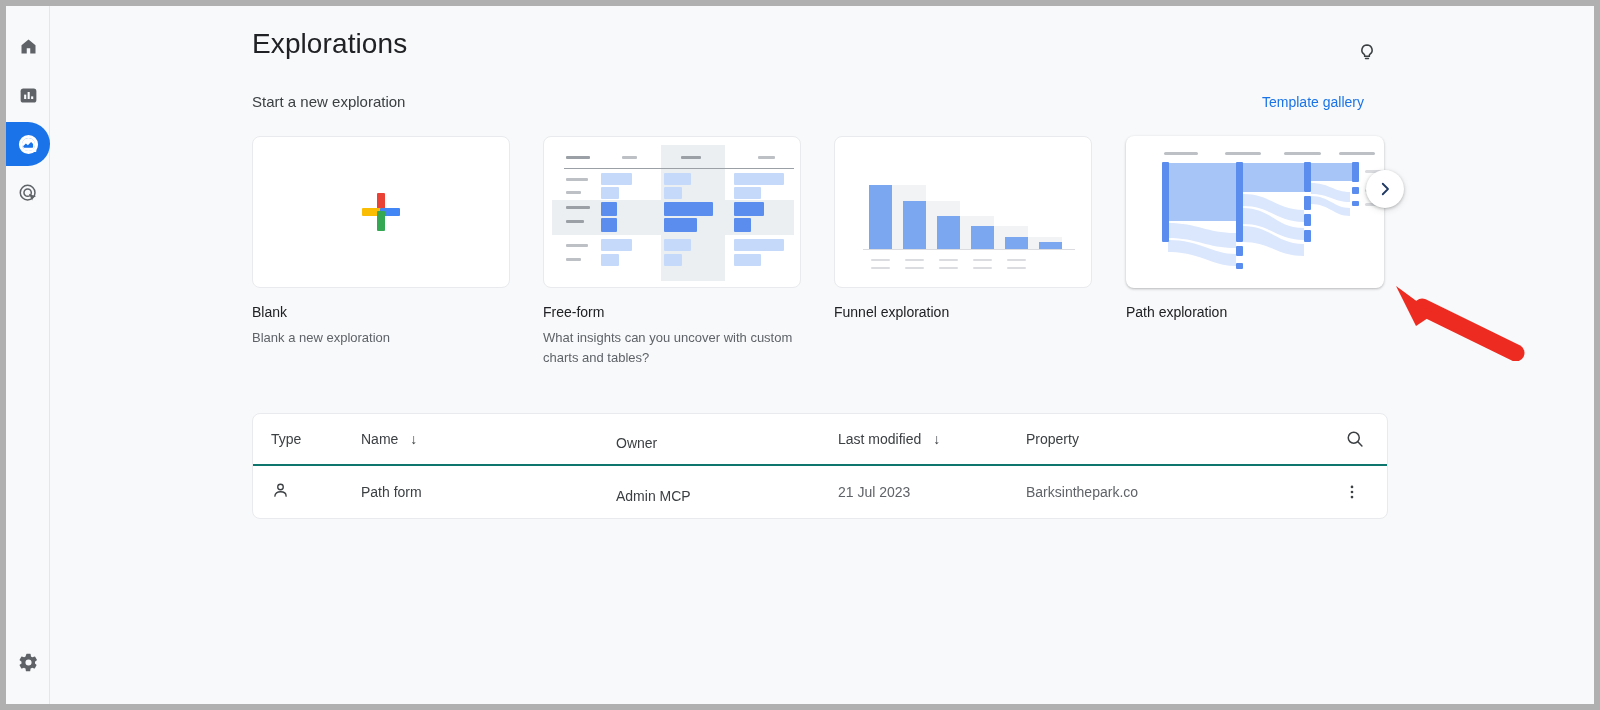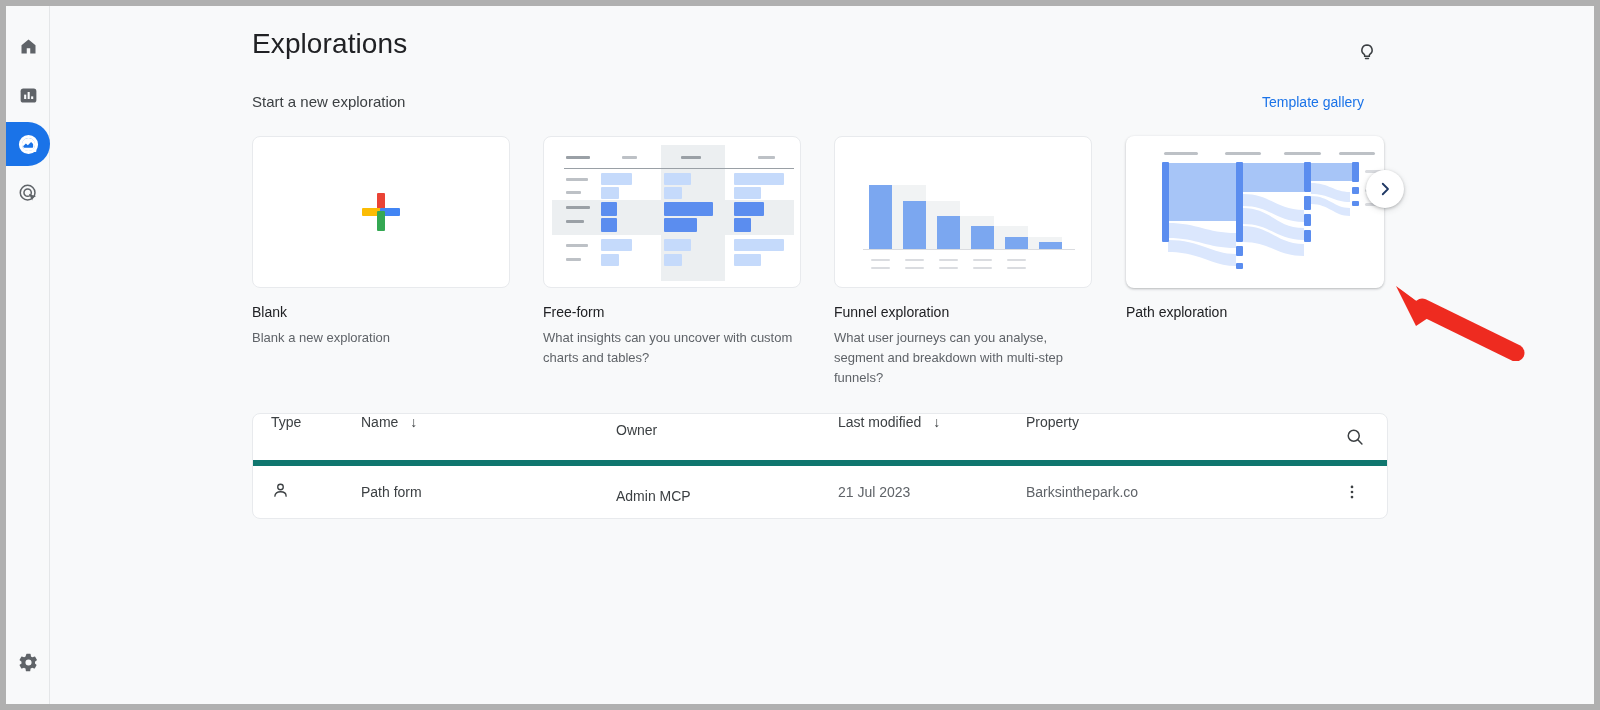--- a/index.html
+++ b/index.html
@@ -125,21 +125,21 @@
 
   
   #table {
     position: absolute; left: 202px; top: 407px;
     width: 1136px;
     background: #fff;
     border: 1px solid #e8eaed;
     border-radius: 8px;
     overflow: hidden;
   }
-  .thead { display:flex; align-items:flex-start; height:52px; border-bottom:6px solid #0f766e; position:relative; }
+  .thead { display:flex; align-items:center; height:52px; border-bottom:2px solid #0f766e; position:relative; }
   .trow  { display:flex; align-items:center; height:52px; position:relative; }
   .c-type { width: 108px; padding-left: 18px; }
   .c-name { width: 255px; }
   .c-owner{ width: 222px; margin-top: 8px; }
   .c-mod  { width: 188px; }
   .c-prop { flex: 1; }
   .th { font-size: 14px; color:#3c4043; display:flex; align-items:center; gap:12px; }
   .td { font-size: 14px; color:#3c4043; }
   .td.muted { color:#5f6368; }
   .sort-arrow { display:inline-block; }
@@ -296,21 +296,20 @@
             <div class="fn-lbl" style="left:70px;  top:130px; width:19px;"></div>
             <div class="fn-lbl" style="left:104px; top:122px; width:19px;"></div>
             <div class="fn-lbl" style="left:104px; top:130px; width:19px;"></div>
             <div class="fn-lbl" style="left:138px; top:122px; width:19px;"></div>
             <div class="fn-lbl" style="left:138px; top:130px; width:19px;"></div>
             <div class="fn-lbl" style="left:172px; top:122px; width:19px;"></div>
             <div class="fn-lbl" style="left:172px; top:130px; width:19px;"></div>
           </div>
         </div>
         <div class="card-title">Funnel exploration</div>
-        <div class="card-desc">What user journeys can you analyse, segment and breakdown with multi-step funnels?</div>
       </div>
 
       <div class="card" style="left:874px;">
         <div class="card-thumb elevated">
           <div class="ff">
 
             <svg width="258" height="152" viewBox="0 0 258 152" style="position:absolute;left:0;top:0;">
               <path d="M42 27 L110 27 L110 85 L42 85 Z" fill="#a7c5f7"></path>
               <path d="M117 27 L178 27 L178 56 L117 56 Z" fill="#a7c5f7"></path>
               <path d="M185 27 L232 27 L232 45 L185 45 Z" fill="#a7c5f7"></path>

